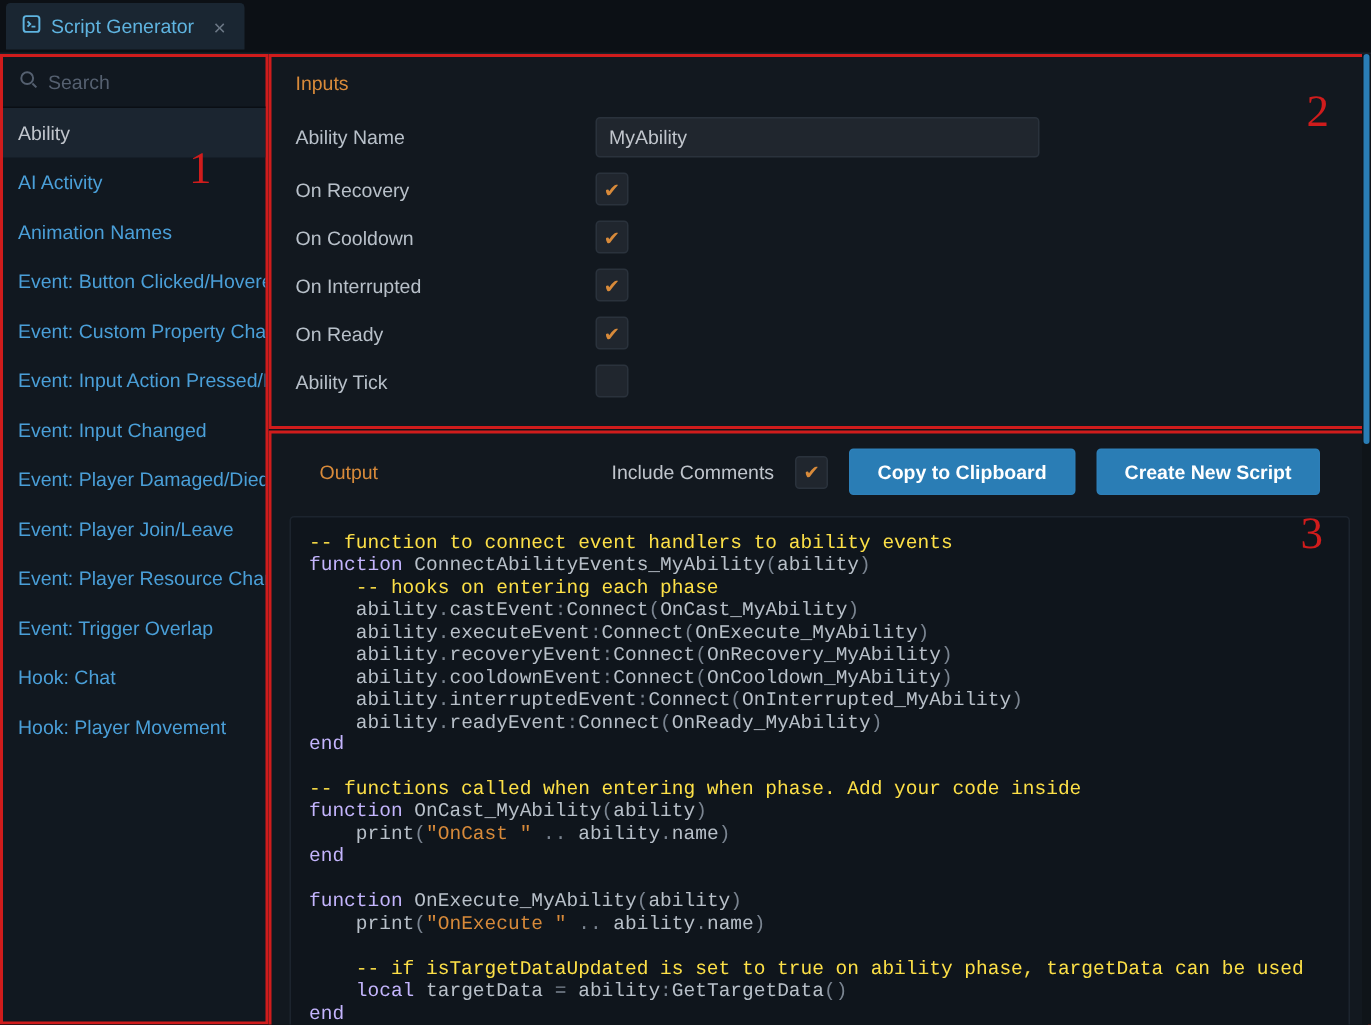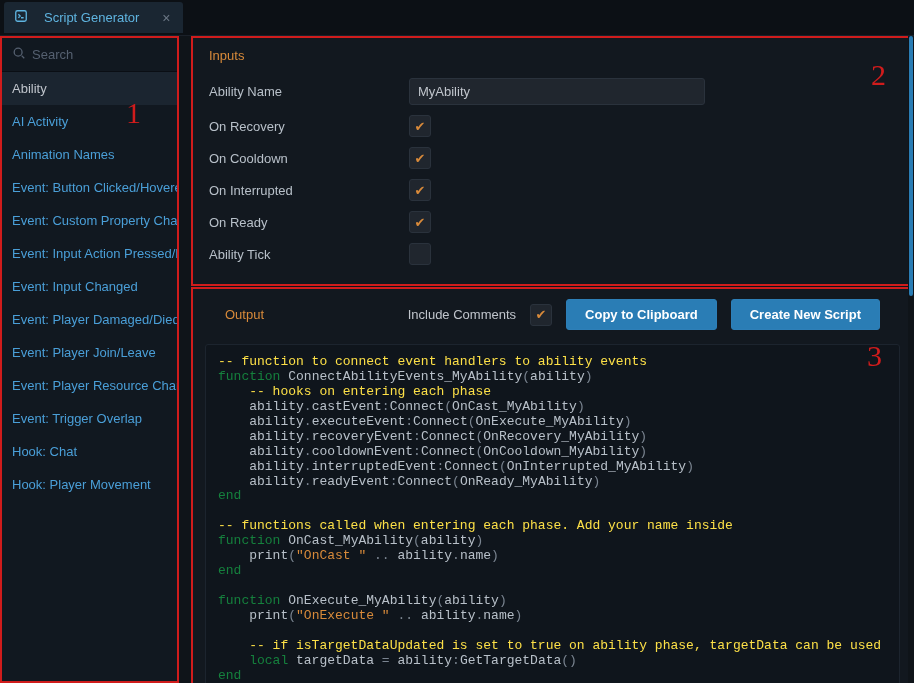--- a/index.html
+++ b/index.html
@@ -16,40 +16,39 @@
     height: 36px;
     background: #0c1015;
     display: flex;
     align-items: center;
     padding-left: 4px;
     border-bottom: 1px solid #1a2029;
   }
   .tab {
     display: flex;
     align-items: center;
-    gap: 16px;
+    gap: 6px;
     padding: 7px 10px;
     background: #1a2632;
     color: #5fb4e0;
     font-size: 13px;
     border-radius: 3px 3px 0 0;
   }
   .tab-icon svg { width: 14px; height: 14px; fill: #5fb4e0; }
   .tab-close {
     width: 14px; height: 14px;
     display: flex; align-items: center; justify-content: center;
     cursor: pointer;
     font-size: 14px;
     color: #6b7785;
     margin-left: 4px;
   }
   .main {
     display: flex;
     height: calc(100% - 36px);
-    gap: 12px;
   }
   .sidebar {
     width: 179px;
     background: #111820;
     border: 2px solid #d01c1c;
     display: flex;
     flex-direction: column;
     position: relative;
   }
   .search-box {
@@ -182,21 +181,21 @@
     padding: 10px 12px;
     font-family: "Consolas", "Courier New", monospace;
     font-size: 13px;
     line-height: 1.15;
     white-space: pre;
     overflow: auto;
     flex: 1;
     color: #9aa5b1;
   }
   .c-comment { color: #fde047; }
-  .c-keyword { color: #15803d; }
+  .c-keyword { color: #c4b5fd; }
   .c-ident   { color: #b8c0c9; }
   .c-punct   { color: #7a8490; }
   .c-string  { color: #d88a3a; }
   .right-scroll {
     position: absolute;
     right: 0;
     top: 36px;
     bottom: 0;
     width: 6px;
     background: #0f1419;
@@ -302,21 +301,21 @@
 <span class="c-keyword">function</span><span class="c-ident"> ConnectAbilityEvents_MyAbility</span><span class="c-punct">(</span><span class="c-ident">ability</span><span class="c-punct">)</span>
 <span class="c-comment">    -- hooks on entering each phase</span>
 <span class="c-ident">    ability</span><span class="c-punct">.</span><span class="c-ident">castEvent</span><span class="c-punct">:</span><span class="c-ident">Connect</span><span class="c-punct">(</span><span class="c-ident">OnCast_MyAbility</span><span class="c-punct">)</span>
 <span class="c-ident">    ability</span><span class="c-punct">.</span><span class="c-ident">executeEvent</span><span class="c-punct">:</span><span class="c-ident">Connect</span><span class="c-punct">(</span><span class="c-ident">OnExecute_MyAbility</span><span class="c-punct">)</span>
 <span class="c-ident">    ability</span><span class="c-punct">.</span><span class="c-ident">recoveryEvent</span><span class="c-punct">:</span><span class="c-ident">Connect</span><span class="c-punct">(</span><span class="c-ident">OnRecovery_MyAbility</span><span class="c-punct">)</span>
 <span class="c-ident">    ability</span><span class="c-punct">.</span><span class="c-ident">cooldownEvent</span><span class="c-punct">:</span><span class="c-ident">Connect</span><span class="c-punct">(</span><span class="c-ident">OnCooldown_MyAbility</span><span class="c-punct">)</span>
 <span class="c-ident">    ability</span><span class="c-punct">.</span><span class="c-ident">interruptedEvent</span><span class="c-punct">:</span><span class="c-ident">Connect</span><span class="c-punct">(</span><span class="c-ident">OnInterrupted_MyAbility</span><span class="c-punct">)</span>
 <span class="c-ident">    ability</span><span class="c-punct">.</span><span class="c-ident">readyEvent</span><span class="c-punct">:</span><span class="c-ident">Connect</span><span class="c-punct">(</span><span class="c-ident">OnReady_MyAbility</span><span class="c-punct">)</span>
 <span class="c-keyword">end</span>
 <span></span>
-<span class="c-comment">-- functions called when entering each phase. Add your name inside</span>
+<span class="c-comment">-- functions called when entering when phase. Add your code inside</span>
 <span class="c-keyword">function</span><span class="c-ident"> OnCast_MyAbility</span><span class="c-punct">(</span><span class="c-ident">ability</span><span class="c-punct">)</span>
 <span class="c-ident">    print</span><span class="c-punct">(</span><span class="c-string">"OnCast "</span><span class="c-punct"> .. </span><span class="c-ident">ability</span><span class="c-punct">.</span><span class="c-ident">name</span><span class="c-punct">)</span>
 <span class="c-keyword">end</span>
 <span></span>
 <span class="c-keyword">function</span><span class="c-ident"> OnExecute_MyAbility</span><span class="c-punct">(</span><span class="c-ident">ability</span><span class="c-punct">)</span>
 <span class="c-ident">    print</span><span class="c-punct">(</span><span class="c-string">"OnExecute "</span><span class="c-punct"> .. </span><span class="c-ident">ability</span><span class="c-punct">.</span><span class="c-ident">name</span><span class="c-punct">)</span>
 <span></span>
 <span class="c-comment">    -- if isTargetDataUpdated is set to true on ability phase, targetData can be used</span>
 <span class="c-keyword">    local</span><span class="c-ident"> targetData </span><span class="c-punct">=</span><span class="c-ident"> ability</span><span class="c-punct">:</span><span class="c-ident">GetTargetData</span><span class="c-punct">()</span>
 <span class="c-keyword">end</span>

